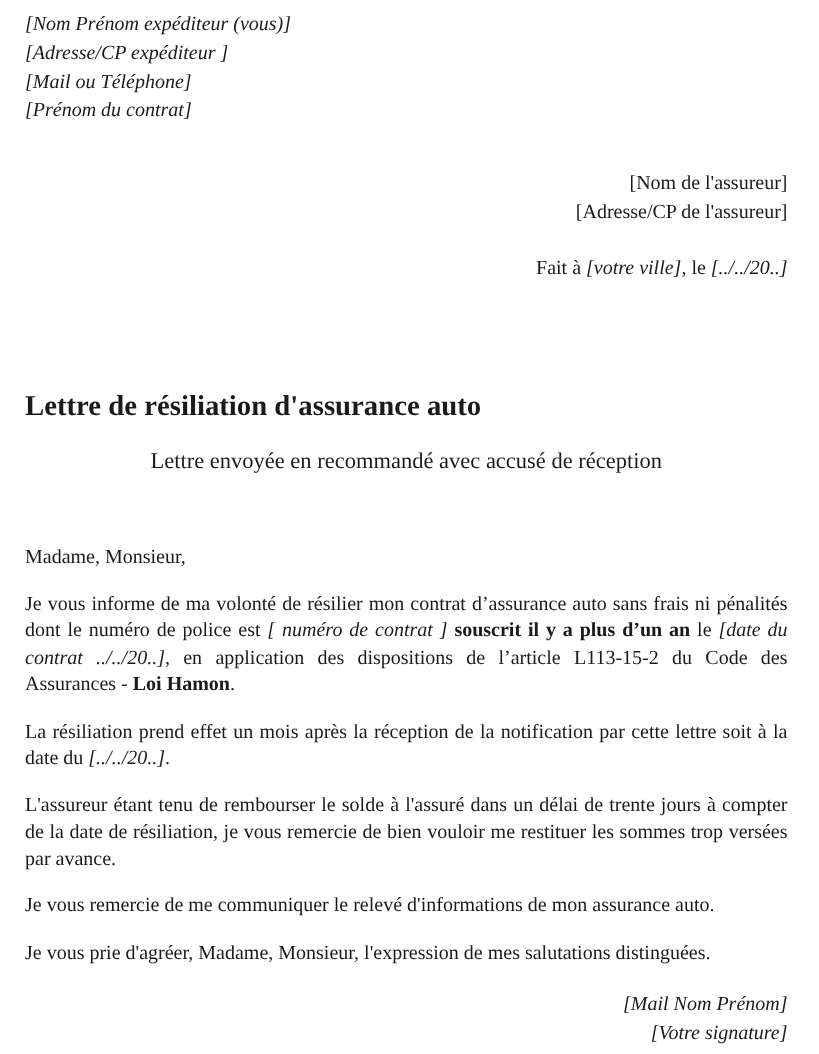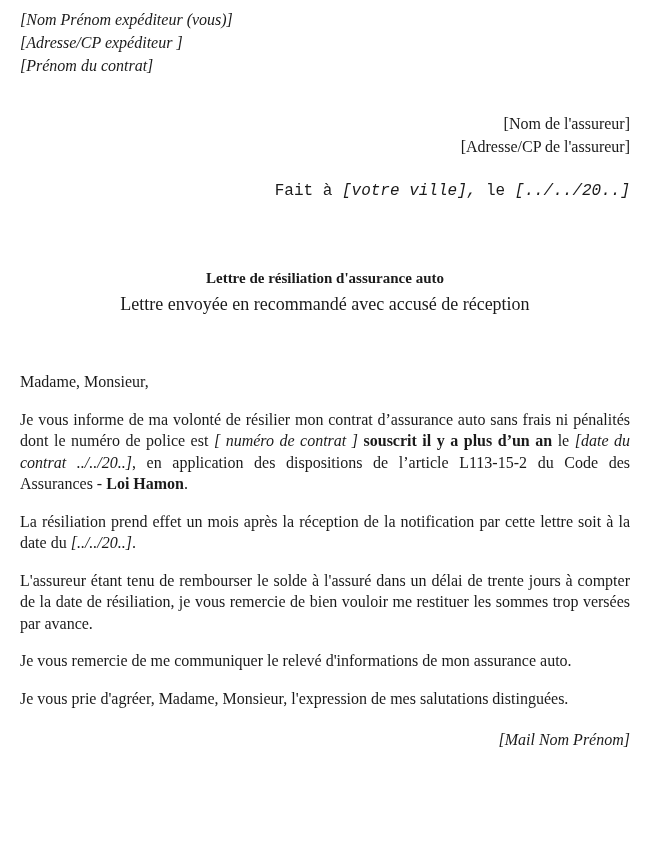--- a/index.html
+++ b/index.html
@@ -25,31 +25,31 @@
   }
   .recipient {
     margin-top: 35px;
     text-align: right;
     line-height: 23px;
   }
   .dateline {
     margin-top: 22px;
     text-align: right;
     line-height: 23px;
-    font-family: Liberation Mono, monospace;
   }
   .dateline .i { font-style: italic; }
   .title {
-    margin: 60px 0 0 0;
-    text-align: center;
-    font-size: 15px;
+    margin: 84px 0 0 0;
+    text-align: left;
+    font-size: 23px;
     font-weight: bold;
     line-height: 30px;
   }
   .subtitle {
+    margin-top: 17px;
     text-align: center;
     font-size: 18px;
     line-height: 23px;
     font-family: Liberation Serif, serif;
   }
   .body {
     margin-top: 55px;
     text-align: justify;
     line-height: 21.5px;
   }
@@ -66,20 +66,21 @@
   }
 </style>
 </head>
 <body>
 
 <div class="page">
 
   <div class="sender">
     <div>[Nom Prénom expéditeur (vous)]</div>
     <div>[Adresse/CP expéditeur ]</div>
+    <div>[Mail ou Téléphone]</div>
     <div>[Prénom du contrat]</div>
   </div>
 
   <div class="recipient">
     <div>[Nom de l'assureur]</div>
     <div>[Adresse/CP de l'assureur]</div>
   </div>
 
   <div class="dateline"><span>Fait à </span><span class="i">[votre ville],</span><span> le  </span><span class="i">[../../20..]</span></div>
 
@@ -91,15 +92,16 @@
     <p>Madame, Monsieur,</p>
     <p><span>Je vous informe de ma volonté de résilier mon contrat d’assurance auto sans frais ni pénalités dont le numéro de police est </span><span class="i">[ numéro de contrat ] </span><b>souscrit il y a plus d’un an</b><span> le </span><span class="i">[date du contrat ../../20..]</span><span>, en application des dispositions de l’article L113-15-2 du Code des Assurances - </span><b>Loi Hamon</b><span>.</span></p>
     <p><span>La résiliation prend effet un mois après la réception de la notification par cette lettre soit à la date du </span><span class="i">[../../20..]</span><span>.</span></p>
     <p>L'assureur étant tenu de rembourser le solde à l'assuré dans un délai de trente jours à compter de la date de résiliation, je vous remercie de bien vouloir me restituer les sommes trop versées par avance.</p>
     <p>Je vous remercie de me communiquer le relevé d'informations de mon assurance auto.</p>
     <p>Je vous prie d'agréer, Madame, Monsieur, l'expression de mes salutations distinguées.</p>
   </div>
 
   <div class="signature">
     <div>[Mail Nom Prénom]</div>
+    <div>[Votre signature]</div>
   </div>
 
 </div>
 
 </body></html>

